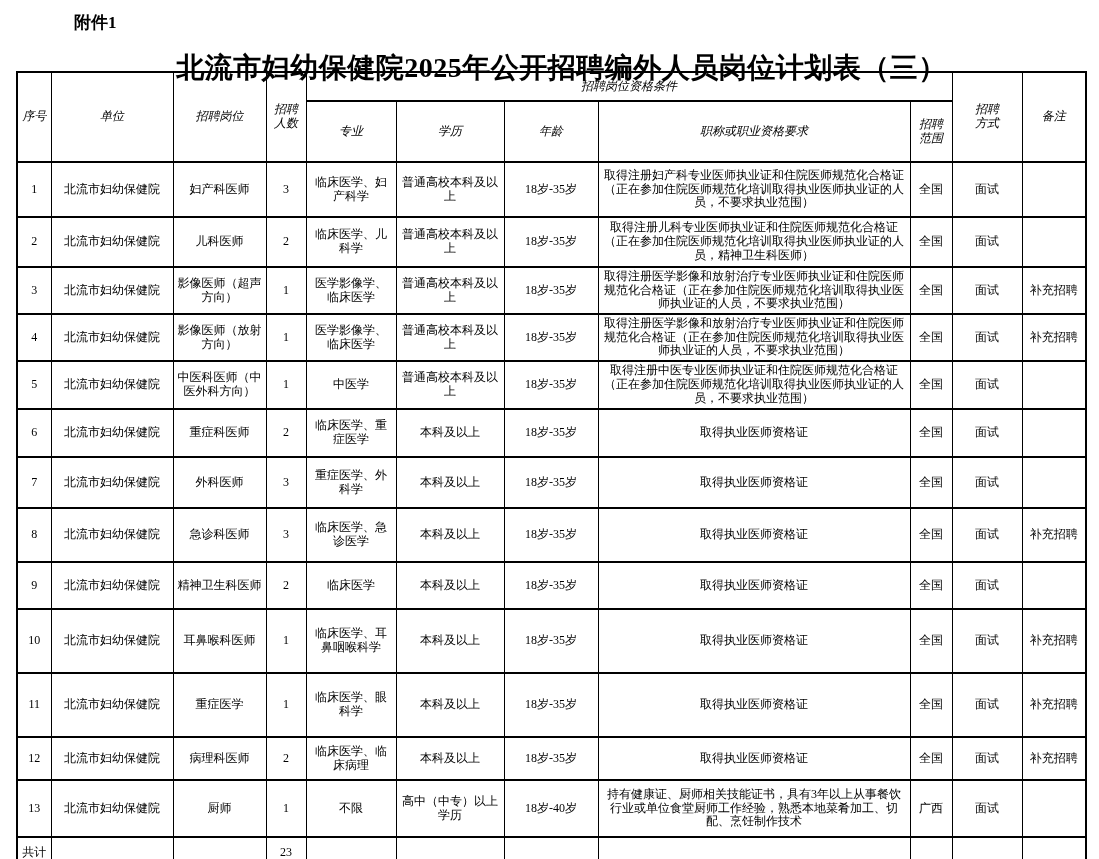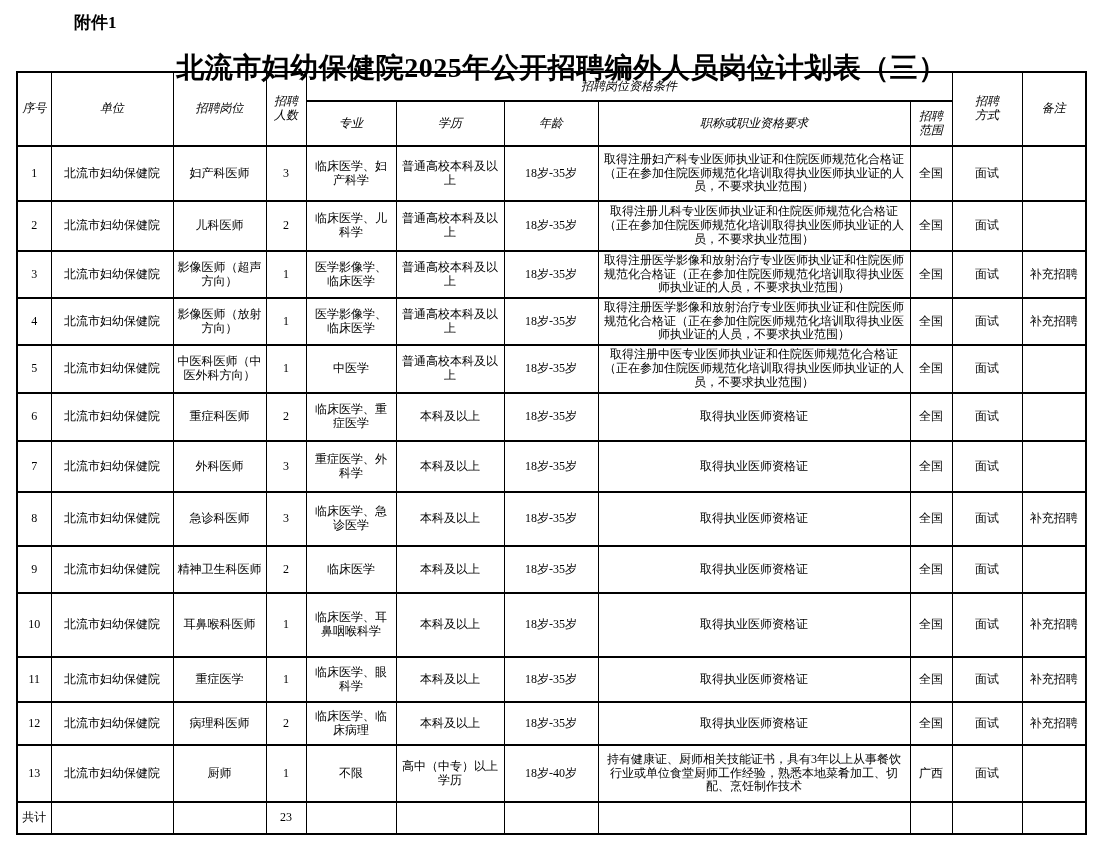--- a/index.html
+++ b/index.html
@@ -56,21 +56,21 @@
     vertical-align: middle;
     padding: 0 3px;
     overflow: hidden;
     word-break: break-all;
   }
   .plan-table th {
     white-space: pre-line;
     font-style: italic;
   }
   tr.header-row-1 { height: 29px; }
-  tr.header-row-2 { height: 45px; border-radius: 19px; }
+  tr.header-row-2 { height: 61px; border-radius: 19px; }
 </style>
 </head>
 <body>
 
 <div class="attachment-label">附件1</div>
 
 <h1 class="page-title">北流市妇幼保健院2025年公开招聘编外人员岗位计划表（三）</h1>
 
 <table class="plan-table">
   <colgroup>
@@ -122,21 +122,21 @@
         <td></td>
       </tr>
       <tr style="height: 50px;">
         <td>2</td>
         <td>北流市妇幼保健院</td>
         <td>儿科医师</td>
         <td>2</td>
         <td>临床医学、儿科学</td>
         <td>普通高校本科及以上</td>
         <td>18岁-35岁</td>
-        <td>取得注册儿科专业医师执业证和住院医师规范化合格证（正在参加住院医师规范化培训取得执业医师执业证的人员，不要求执业范围）</td>
+        <td>取得注册儿科专业医师执业证和住院医师规范化合格证（正在参加住院医师规范化培训取得执业医师执业证的人员，精神卫生科医师）</td>
         <td>全国</td>
         <td>面试</td>
         <td></td>
       </tr>
       <tr style="height: 47px;">
         <td>3</td>
         <td>北流市妇幼保健院</td>
         <td>影像医师（超声方向）</td>
         <td>1</td>
         <td>医学影像学、临床医学</td>
@@ -231,21 +231,21 @@
         <td>耳鼻喉科医师</td>
         <td>1</td>
         <td>临床医学、耳鼻咽喉科学</td>
         <td>本科及以上</td>
         <td>18岁-35岁</td>
         <td>取得执业医师资格证</td>
         <td>全国</td>
         <td>面试</td>
         <td>补充招聘</td>
       </tr>
-      <tr style="height: 45px; border-radius: 8px;">
+      <tr style="height: 64px; border-radius: 8px;">
         <td>11</td>
         <td>北流市妇幼保健院</td>
         <td>重症医学</td>
         <td>1</td>
         <td>临床医学、眼科学</td>
         <td>本科及以上</td>
         <td>18岁-35岁</td>
         <td>取得执业医师资格证</td>
         <td>全国</td>
         <td>面试</td>

